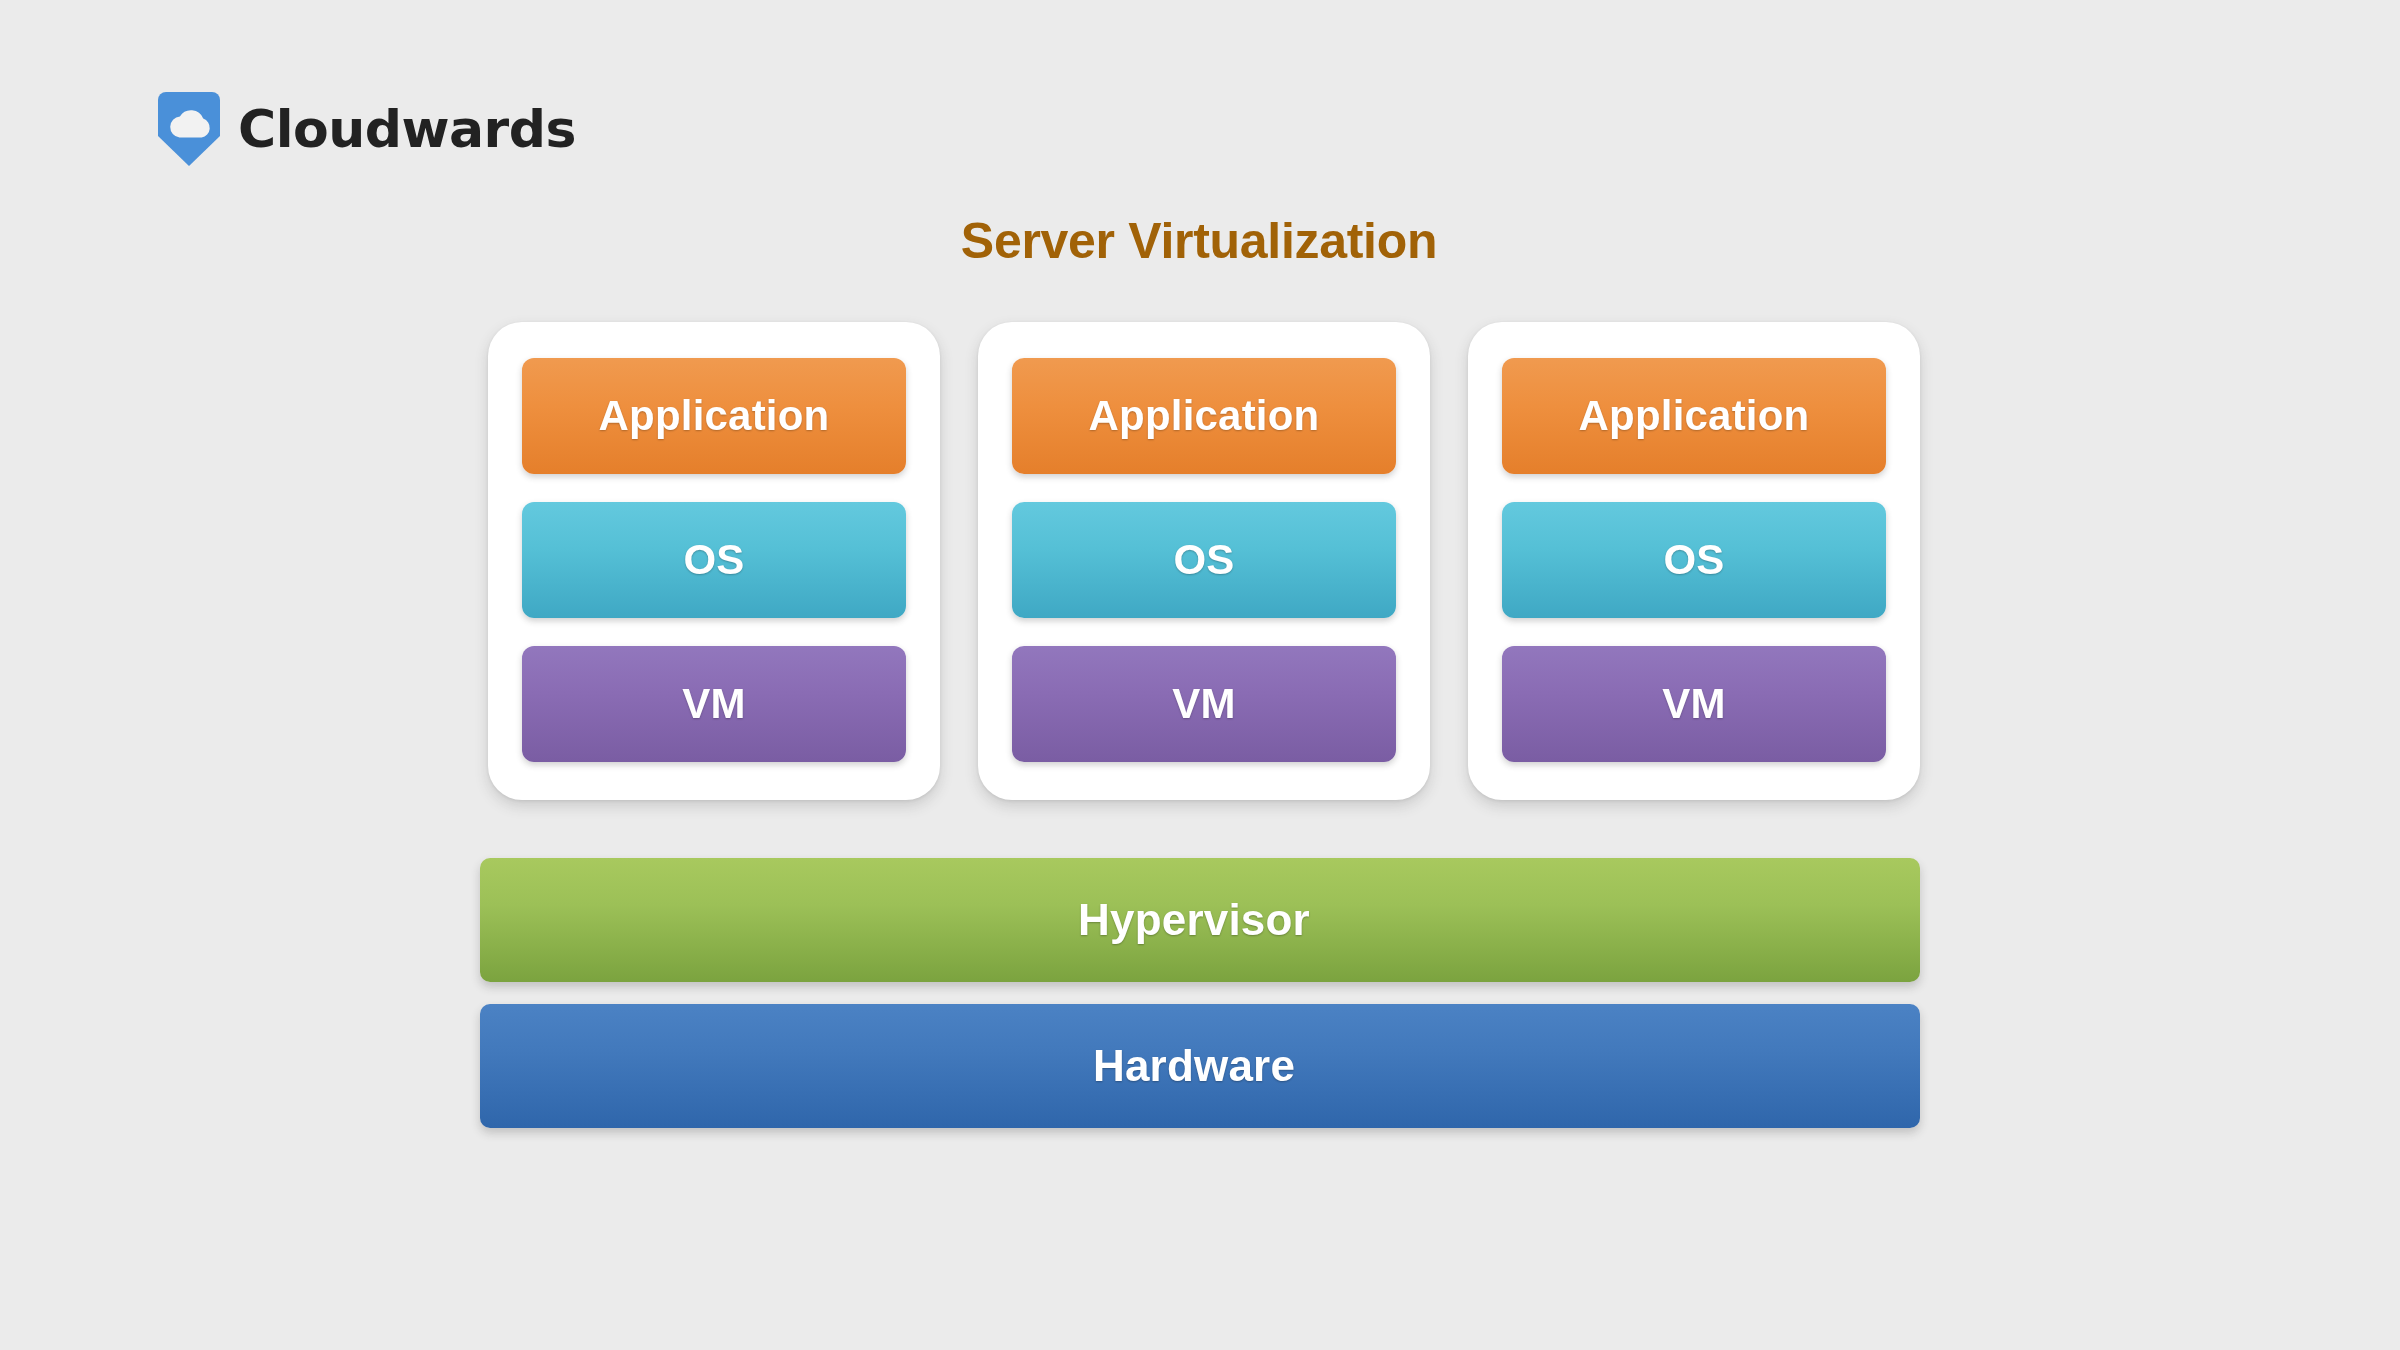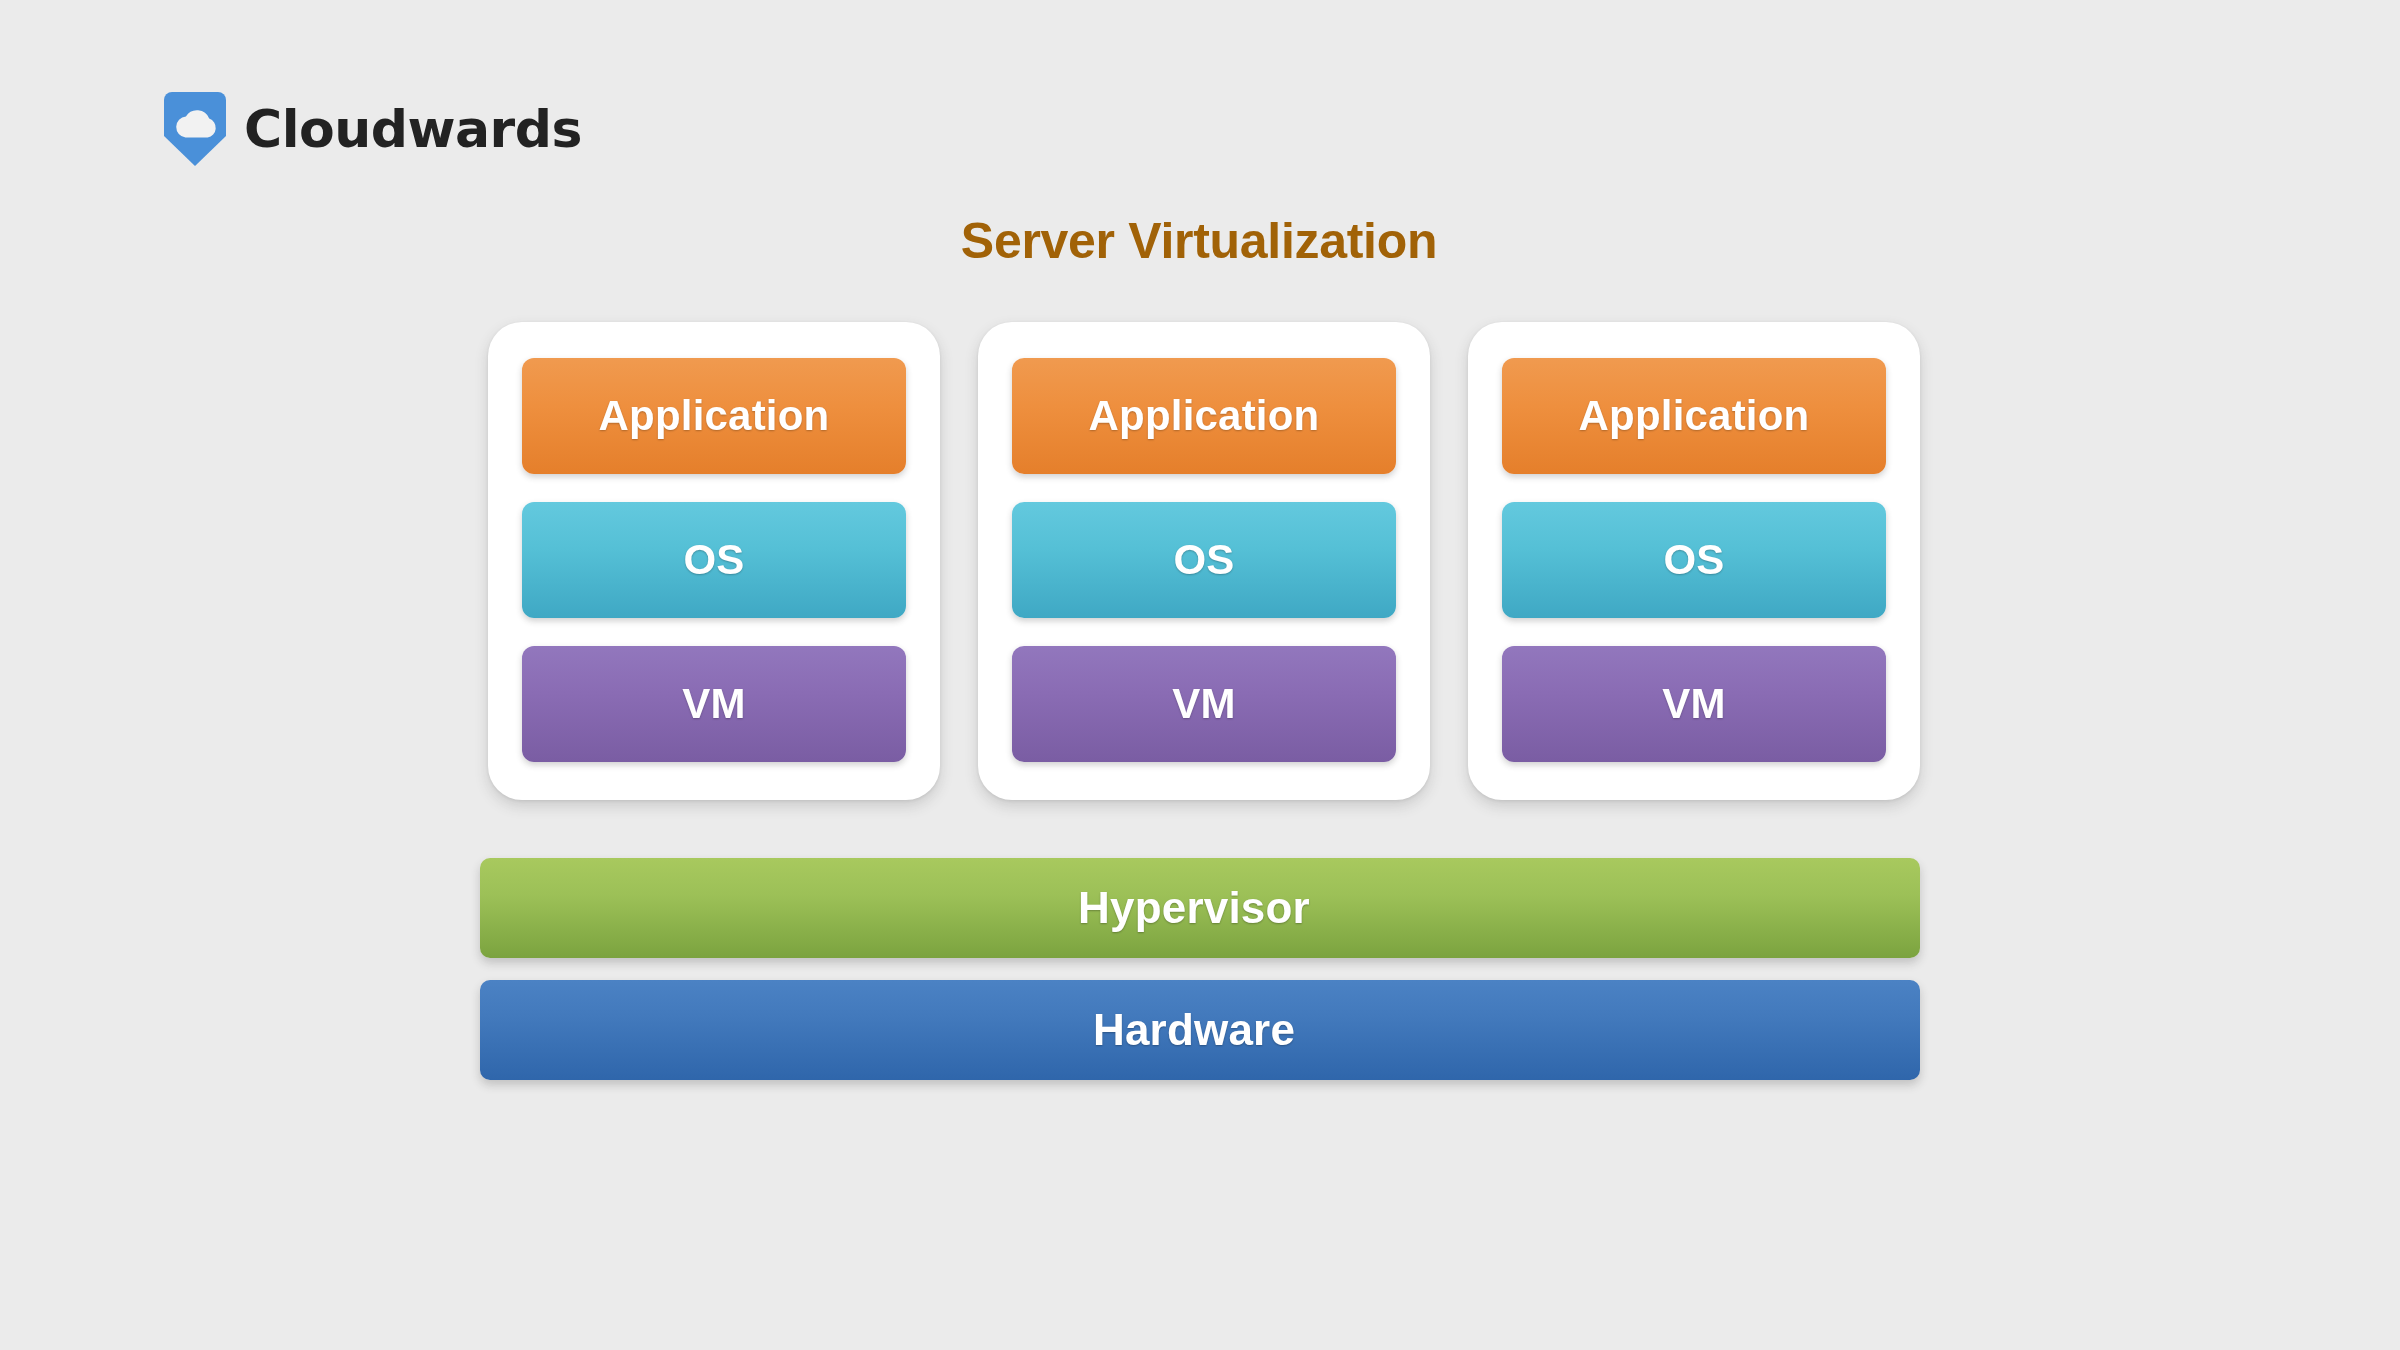--- a/index.html
+++ b/index.html
@@ -12,21 +12,21 @@
     height: 1350px;
     background: #ebebeb;
     font-family: "Liberation Sans", sans-serif;
     overflow: hidden;
     position: relative;
   }
 
   
   .brand {
     position: absolute;
-    left: 164px;
+    left: 158px;
     top: 92px;
     display: flex;
     align-items: center;
     gap: 18px;
   }
   .brand-mark {
     width: 62px;
     height: 74px;
     display: block;
   }
@@ -103,21 +103,21 @@
   }
   .layer-os {
     background: linear-gradient(to bottom, #63c9de 0%, #55c0d6 40%, #3fa8c4 100%);
   }
   .layer-vm {
     background: linear-gradient(to bottom, #9277bd 0%, #8a6cb4 40%, #7a5da3 100%);
   }
 
   
   .base-bar {
-    height: 100px;
+    height: 124px;
     border-radius: 10px;
     display: flex;
     align-items: center;
     justify-content: center;
     color: #ffffff;
     font-size: 44px;
     font-weight: bold;
     letter-spacing: 0.2px;
     text-shadow: 0 1px 2px rgba(0,0,0,0.28);
     box-shadow: 0 5px 10px rgba(50,50,50,0.22);

